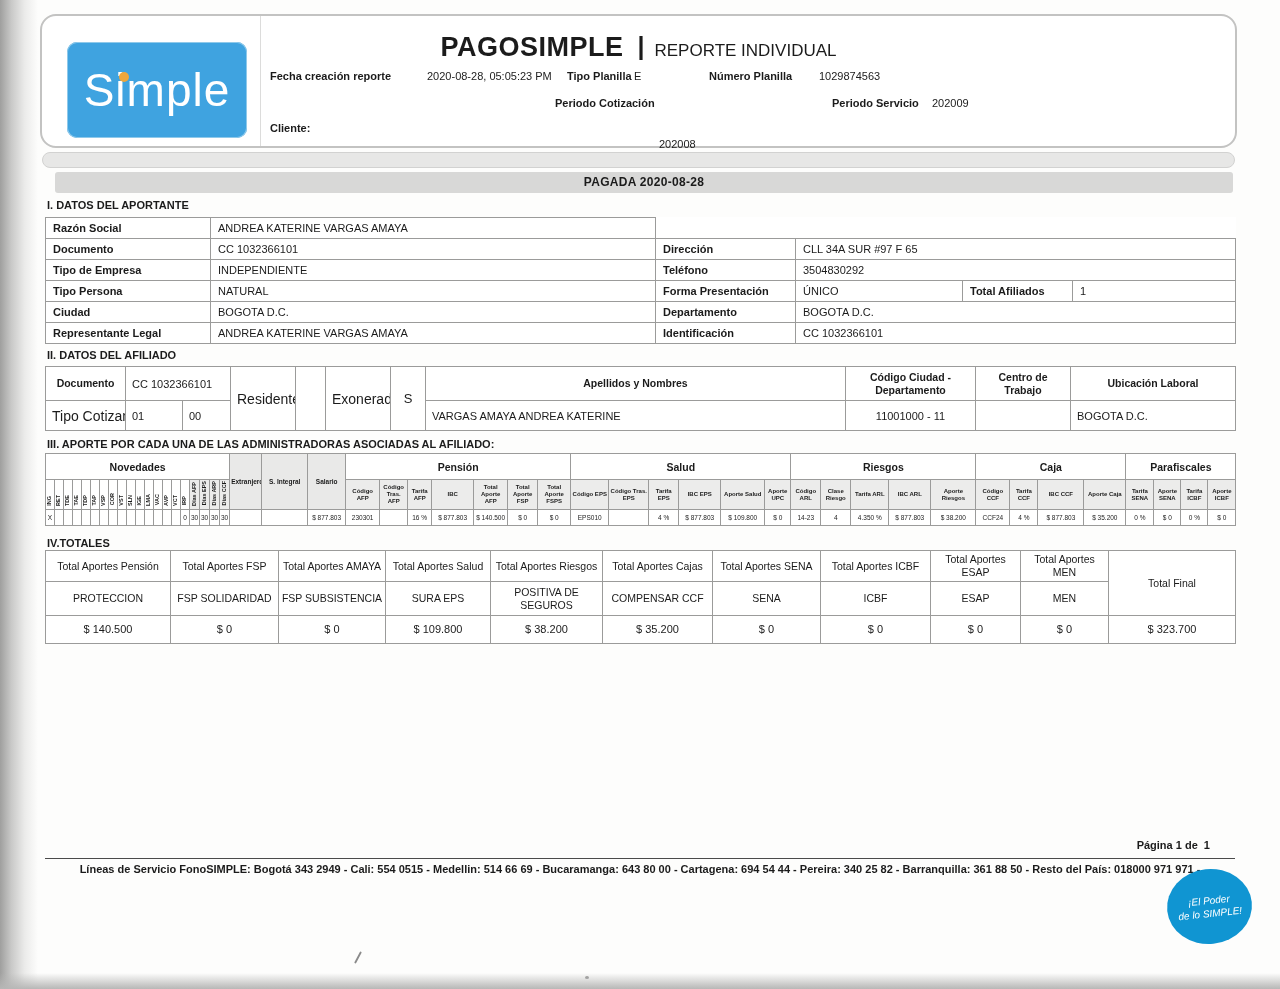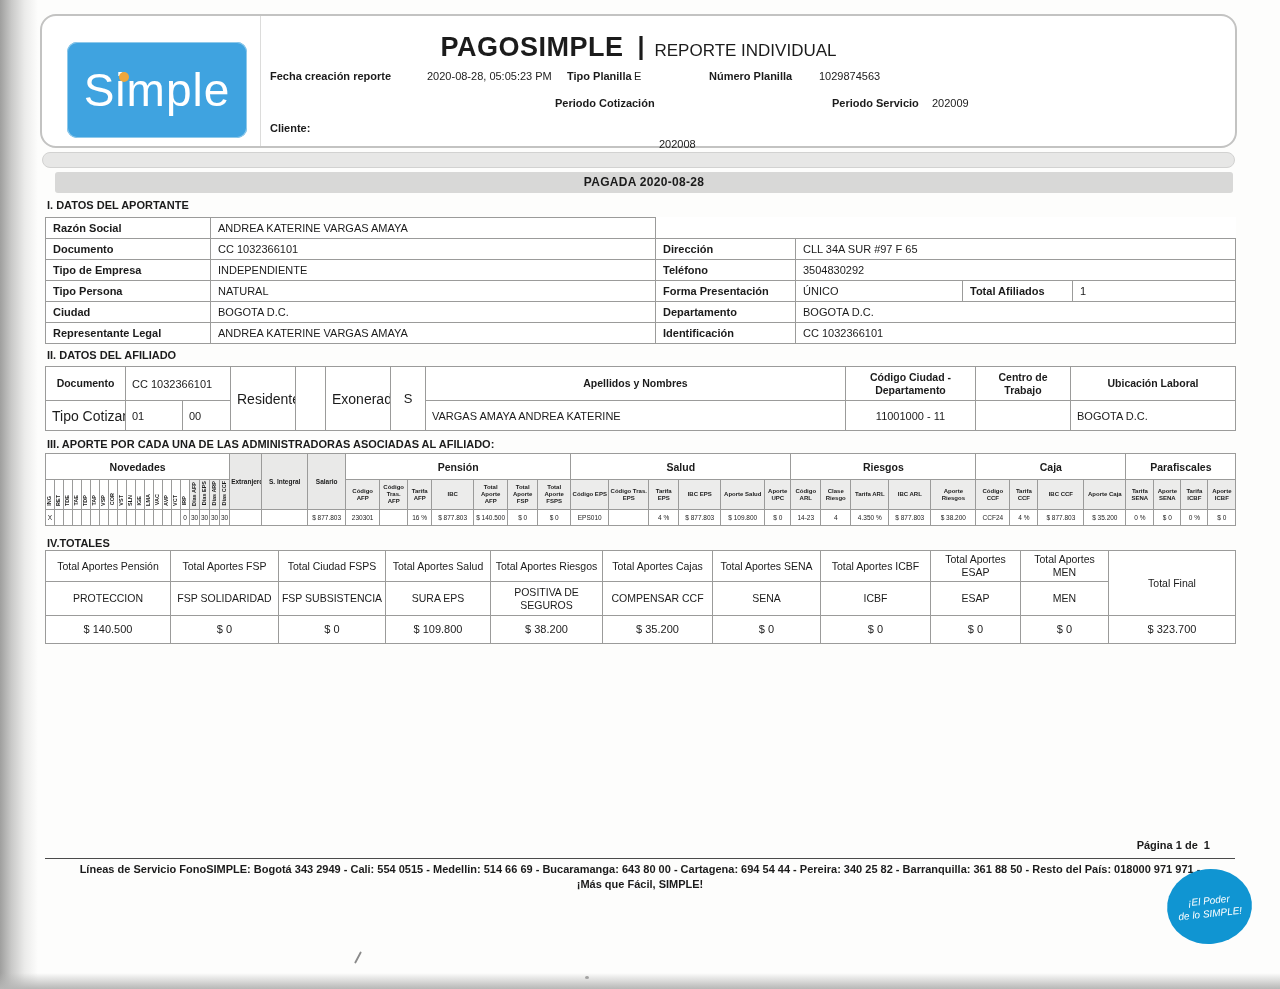--- a/index.html
+++ b/index.html
@@ -389,21 +389,21 @@
         <col style="width:108px">
         <col style="width:110px">
         <col style="width:90px">
         <col style="width:88px">
         <col style="width:127px">
       </colgroup>
     <tbody>
         <tr class="hrow">
       <td>Total Aportes Pensión</td>
       <td>Total Aportes FSP</td>
-      <td>Total Ciudad FSPS</td>
+      <td>Total Aportes AMAYA</td>
       <td>Total Aportes Salud</td>
       <td>Total Aportes Riesgos</td>
       <td>Total Aportes Cajas</td>
       <td>Total Aportes SENA</td>
       <td>Total Aportes ICBF</td>
       <td>Total Aportes ESAP</td>
       <td>Total Aportes MEN</td>
       <td rowspan="2">Total Final</td>
     </tr>
     <tr class="erow">
@@ -430,21 +430,20 @@
       <td>$ 0</td>
       <td>$ 0</td>
       <td>$ 323.700</td>
     </tr>
   </tbody>
     </table>
 
   <div class="page-num">Página 1 de  1</div>
   <div class="footer-rule"></div>
   <div class="footer-line fl1">Líneas de Servicio FonoSIMPLE: Bogotá 343 2949 - Cali: 554 0515 - Medellin: 514 66 69 - Bucaramanga: 643 80 00 - Cartagena: 694 54 44 - Pereira: 340 25 82 - Barranquilla: 361 88 50 - Resto del País: 018000 971 971 -</div>
-  <div class="footer-line fl2">¡Más que Fácil, SIMPLE!</div>
   <div class="badge">
     <span>¡El Poder</span>
     <span>de lo SIMPLE!</span>
   </div>
 
   <div class="mark1"></div>
   <div class="mark2"></div>
   <div class="scan-bottom"></div>
 </div>
 

